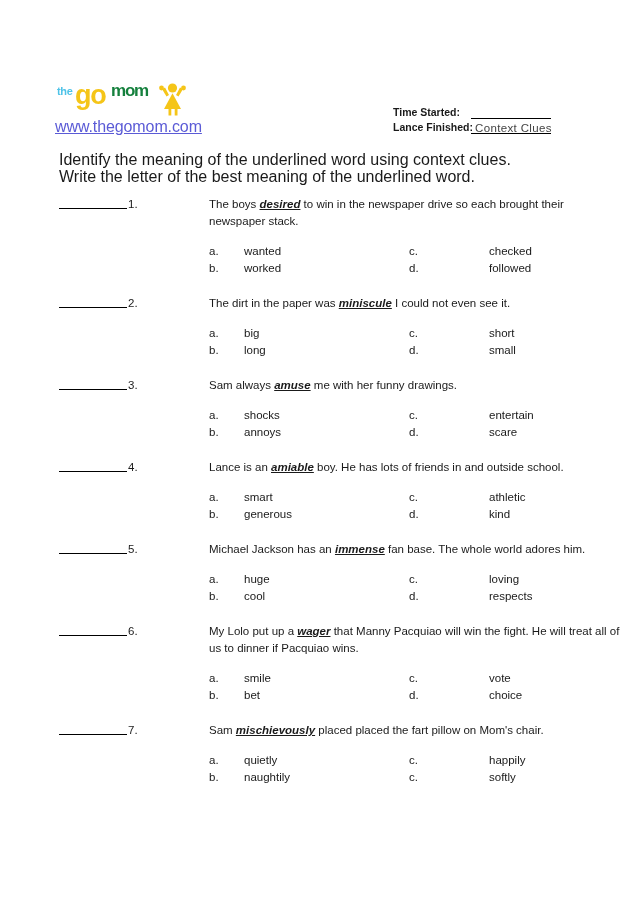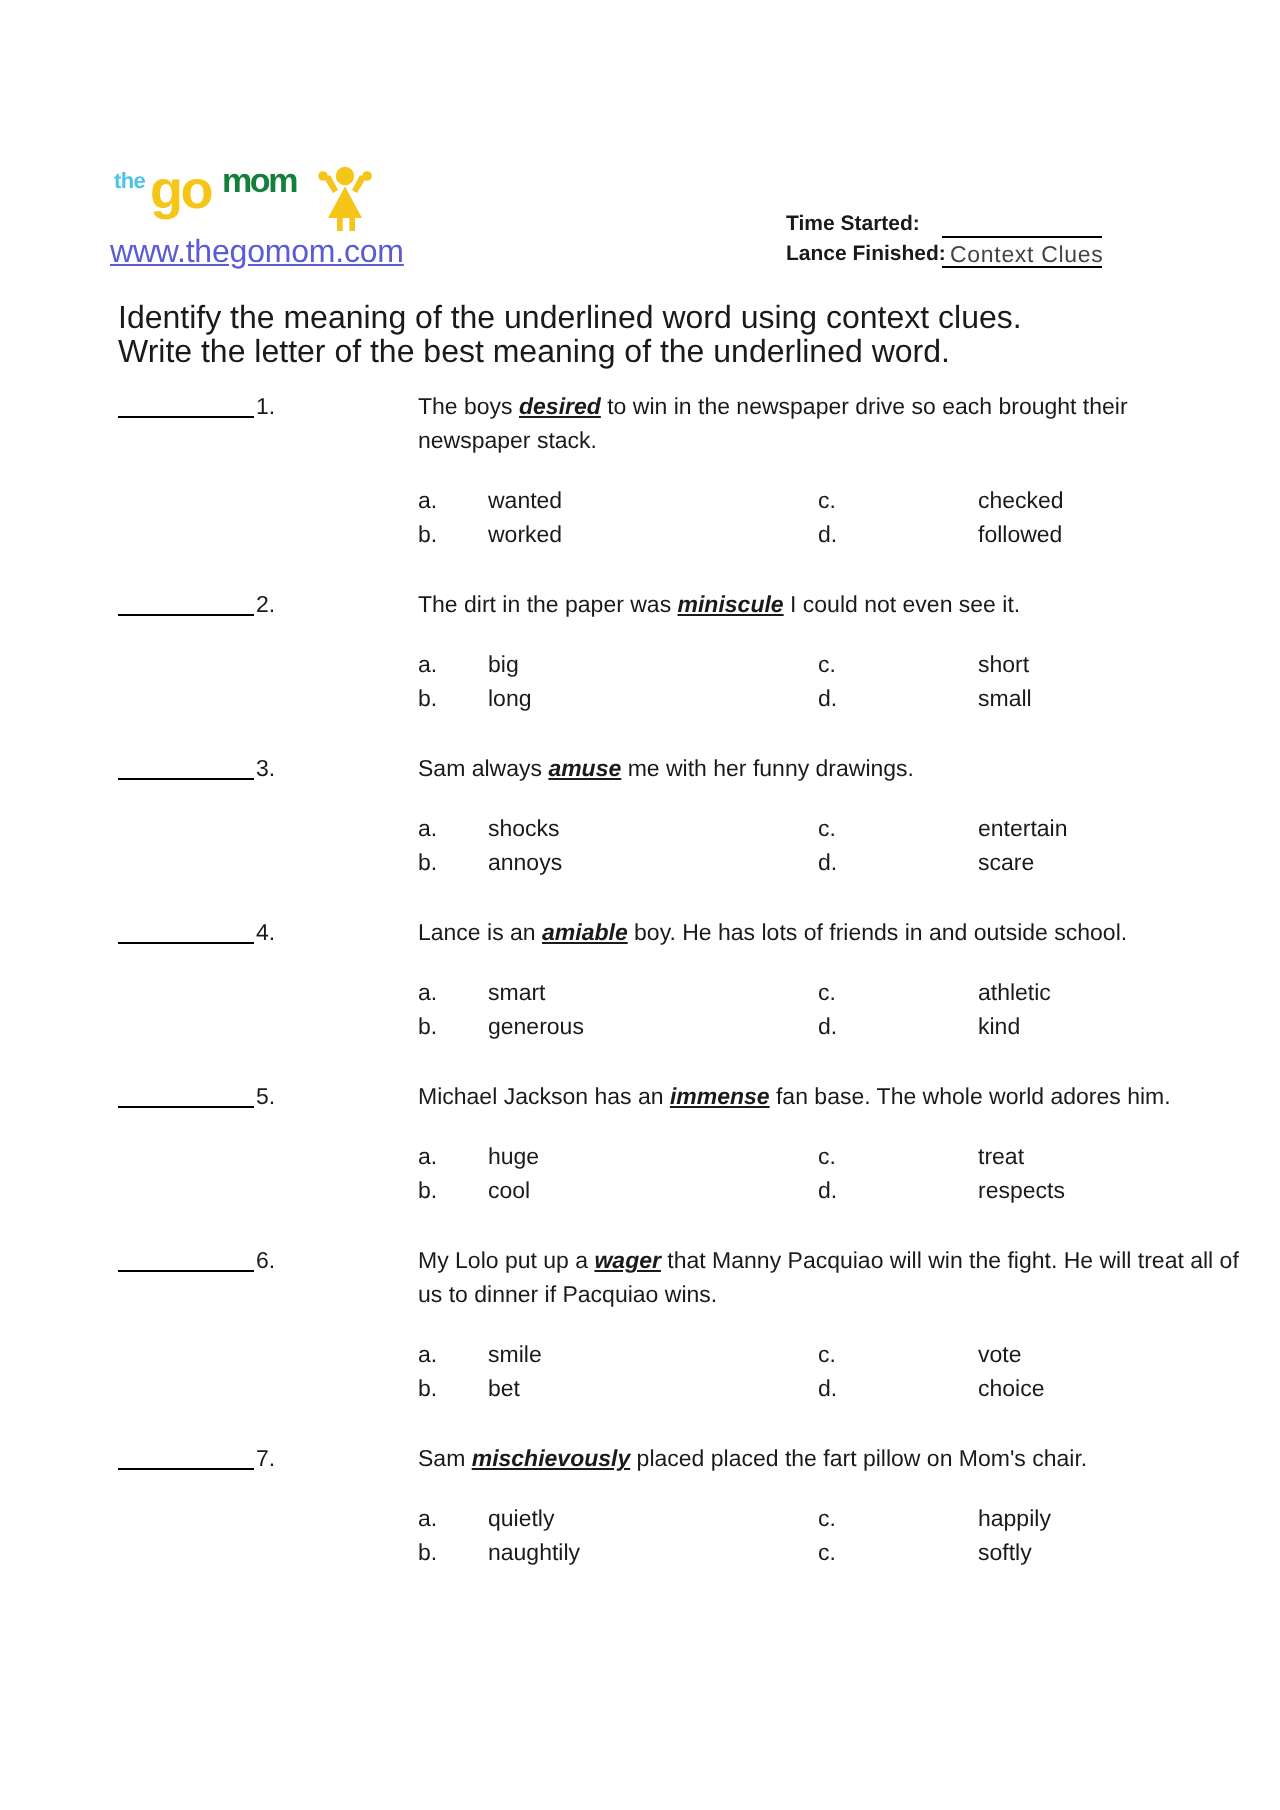--- a/index.html
+++ b/index.html
@@ -350,21 +350,21 @@
         <div class="q-head">
           <span class="q-blank"></span>
           <span class="q-num">5.</span>
           <div class="q-stem"><span>Michael Jackson has an </span><b>immense</b><span> fan base.  The whole world adores him.</span></div>
         </div>
         <div class="q-options">
           <div class="opt-row">
             <span class="opt-letter-a">a.</span>
             <span class="opt-text-a">huge</span>
             <span class="opt-letter-b">c.</span>
-            <span class="opt-text-b">treat</span>
+            <span class="opt-text-b">loving</span>
           </div>
           <div class="opt-row">
             <span class="opt-letter-a">b.</span>
             <span class="opt-text-a">cool</span>
             <span class="opt-letter-b">d.</span>
             <span class="opt-text-b">respects</span>
           </div>
         </div>
         <div class="spacer-after-q"></div>
       </div>

